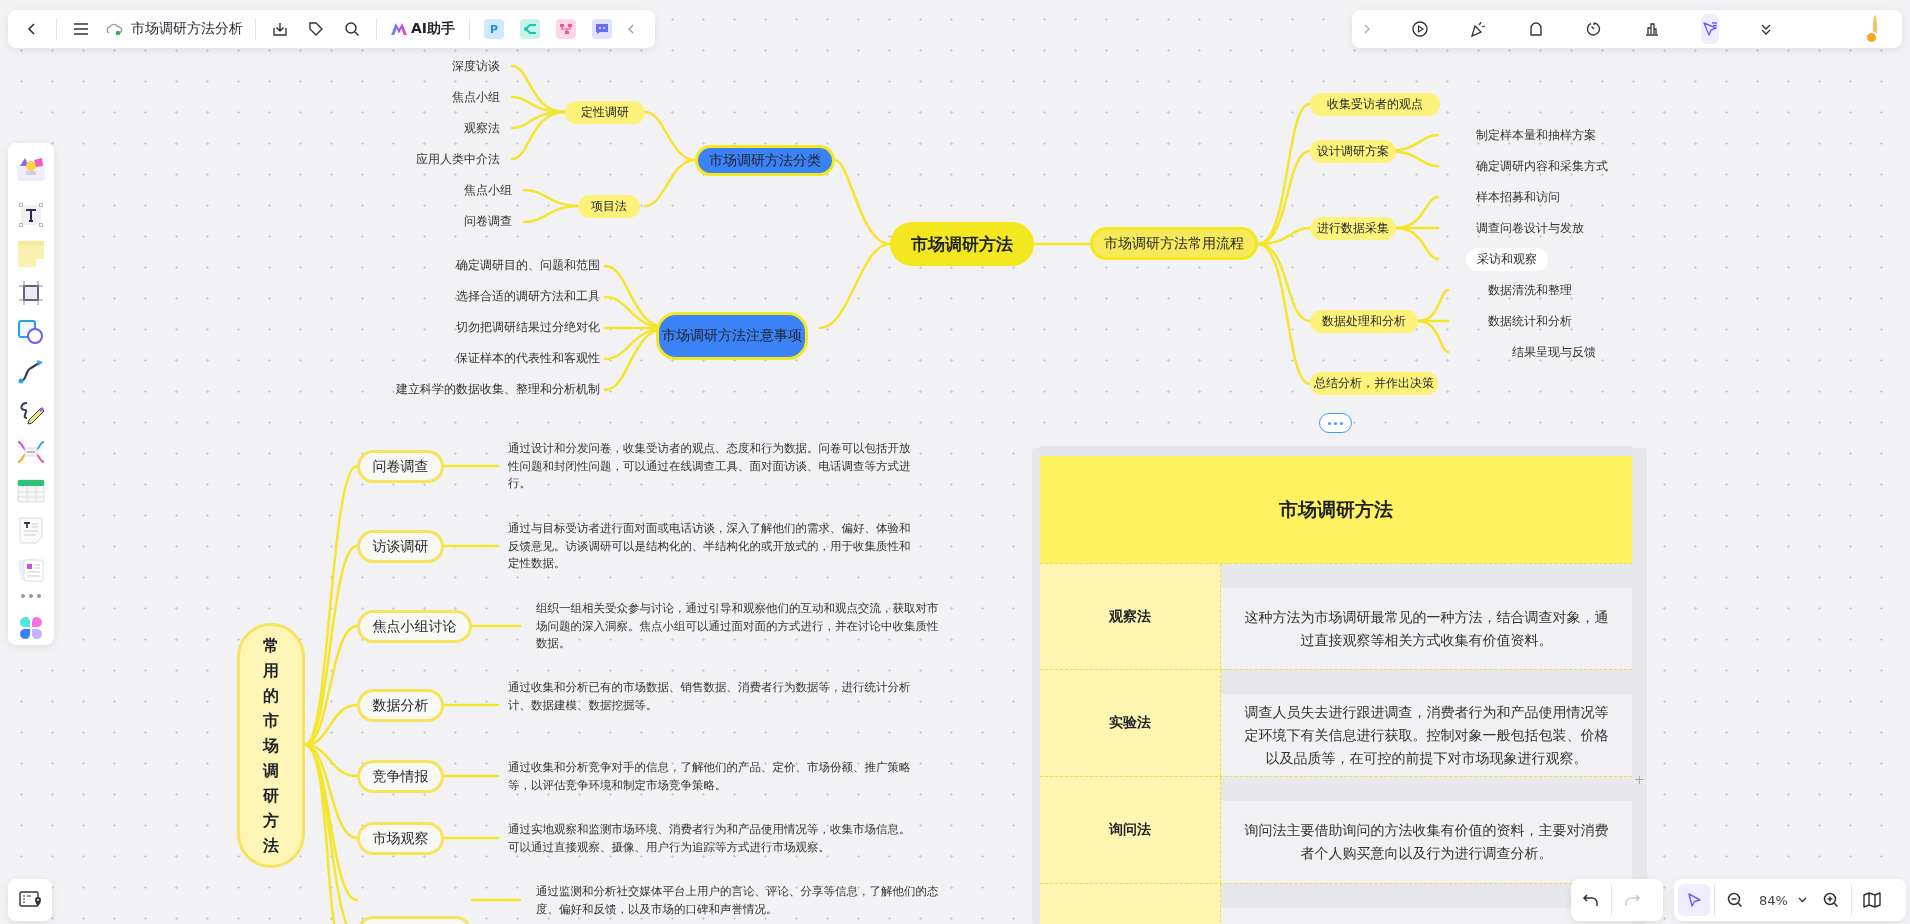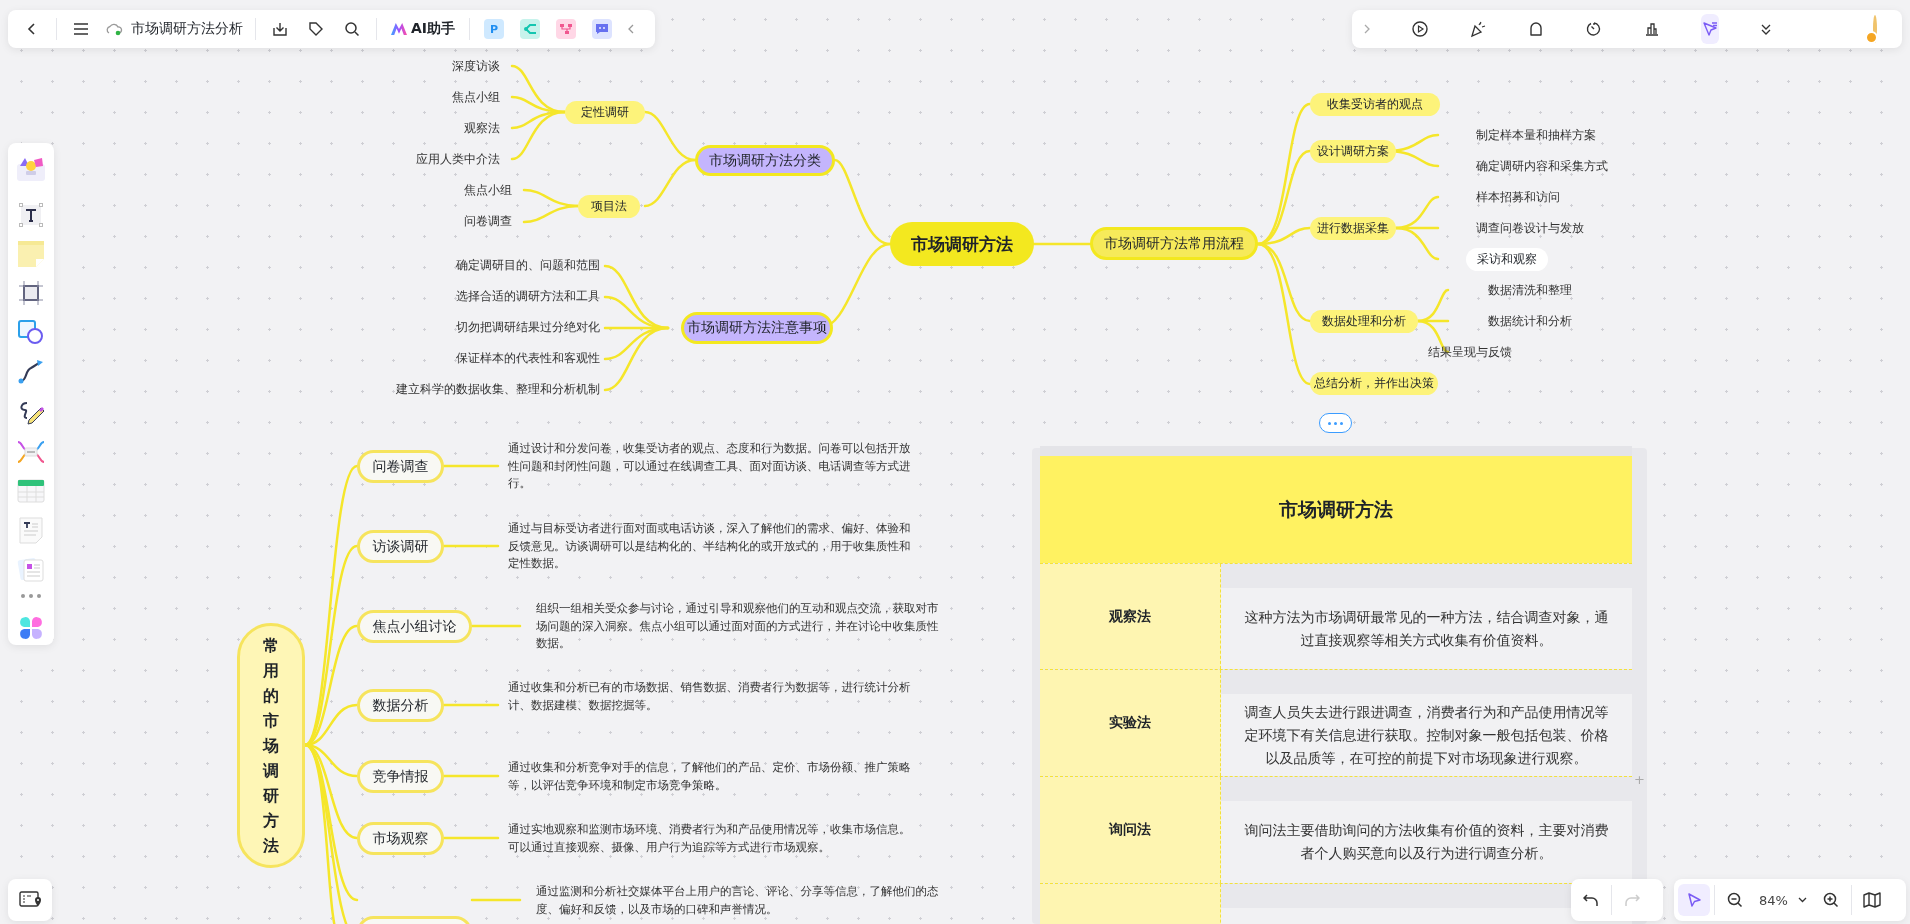--- a/index.html
+++ b/index.html
@@ -44,21 +44,21 @@
   .tool { width: 36px; height: 36px; margin: 5px 0 7px; display: flex; align-items: center; justify-content: center; border-radius: 6px; }
   .tool-sep { width: 32px; height: 1px; background: #e5e6eb; margin: 4px 0; }
   .bottom-left-btn { position: absolute; left: 8px; top: 879px; width: 44px; height: 42px; background: #fff; border-radius: 8px; box-shadow: 0 2px 8px rgba(0,0,0,0.08); display: flex; align-items: center; justify-content: center; }
 
   
   .node {
     position: absolute; display: flex; align-items: center; justify-content: center;
     white-space: nowrap; color: #1f2329;
   }
   .node.root { background: #f3e81f; border-radius: 24px; font-size: 17px; font-weight: bold; }
-  .node.l1 { background: #c4b5fd; border: 3px solid #f3e81f; border-radius: 20px; font-size: 14px; }
+  .node.l1 { background: #3b82f6; border: 3px solid #f3e81f; border-radius: 20px; font-size: 14px; }
   .node.l2 { background: #fdf37a; border-radius: 14px; font-size: 12px; }
   .node.leaf { font-size: 12px; color: #333; }
   .node.leaf.r { justify-content: flex-end; }
   .node.leaf.l { justify-content: flex-start; }
   .node.white { background: #fff; border-radius: 12px; font-size: 12px; padding: 0 10px; }
 
   .node.v-root {
     background: #fef6b6; border: 3px solid #f6e45d; border-radius: 34px;
     font-size: 16px; font-weight: bold; flex-direction: column; white-space: normal;
   }
@@ -414,40 +414,40 @@
 <div class="node l1" style="left:695px;top:145px;width:140px;height:31px">市场调研方法分类</div>
 <div class="node l2" style="left:565px;top:101px;width:80px;height:23px">定性调研</div>
 <div class="node leaf r" style="left:420px;top:58px;width:80px;height:17px">深度访谈</div>
 <div class="node leaf r" style="left:420px;top:89px;width:80px;height:17px">焦点小组</div>
 <div class="node leaf r" style="left:420px;top:120px;width:80px;height:17px">观察法</div>
 <div class="node leaf r" style="left:400px;top:151px;width:100px;height:17px">应用人类中介法</div>
 <div class="node l2" style="left:578px;top:195px;width:62px;height:23px">项目法</div>
 <div class="node leaf r" style="left:432px;top:182px;width:80px;height:17px">焦点小组</div>
 <div class="node leaf r" style="left:432px;top:213px;width:80px;height:17px">问卷调查</div>
 
-<div class="node l1" style="left:681px;top:312px;width:152px;height:32px">市场调研方法注意事项</div>
+<div class="node l1" style="left:656px;top:312px;width:152px;height:48px">市场调研方法注意事项</div>
 <div class="node leaf r" style="left:400px;top:257px;width:200px;height:17px">确定调研目的、问题和范围</div>
 <div class="node leaf r" style="left:400px;top:288px;width:200px;height:17px">选择合适的调研方法和工具</div>
 <div class="node leaf r" style="left:400px;top:319px;width:200px;height:17px">切勿把调研结果过分绝对化</div>
 <div class="node leaf r" style="left:400px;top:350px;width:200px;height:17px">保证样本的代表性和客观性</div>
 <div class="node leaf r" style="left:380px;top:381px;width:220px;height:17px">建立科学的数据收集、整理和分析机制</div>
 
 <div class="node l1" style="left:1090px;top:227px;width:168px;height:33px;background:#f6ea5a">市场调研方法常用流程</div>
 <div class="node l2" style="left:1310px;top:93px;width:130px;height:23px">收集受访者的观点</div>
 <div class="node l2" style="left:1310px;top:140px;width:86px;height:23px">设计调研方案</div>
 <div class="node leaf l" style="left:1476px;top:127px;width:140px;height:17px">制定样本量和抽样方案</div>
 <div class="node leaf l" style="left:1476px;top:158px;width:150px;height:17px">确定调研内容和采集方式</div>
 <div class="node l2" style="left:1310px;top:217px;width:86px;height:23px">进行数据采集</div>
 <div class="node leaf l" style="left:1476px;top:189px;width:120px;height:17px">样本招募和访问</div>
 <div class="node leaf l" style="left:1476px;top:220px;width:120px;height:17px">调查问卷设计与发放</div>
 <div class="node white" style="left:1466px;top:248px;width:82px;height:23px">采访和观察</div>
 <div class="node l2" style="left:1310px;top:310px;width:108px;height:23px">数据处理和分析</div>
 <div class="node leaf l" style="left:1488px;top:282px;width:120px;height:17px">数据清洗和整理</div>
 <div class="node leaf l" style="left:1488px;top:313px;width:120px;height:17px">数据统计和分析</div>
-<div class="node leaf l" style="left:1428px;top:344px;width:120px;height:17px">结果呈现与反馈</div>
+<div class="node leaf l" style="left:1512px;top:344px;width:120px;height:17px">结果呈现与反馈</div>
 <div class="node l2" style="left:1310px;top:372px;width:128px;height:23px">总结分析，并作出决策</div>
 
 <div class="more-btn">
   <i></i>
     <i></i>
     <i></i>
 </div>
 
 <div class="node v-root" style="left:237px;top:623px;width:68px;height:245px">
   <span>常</span>

